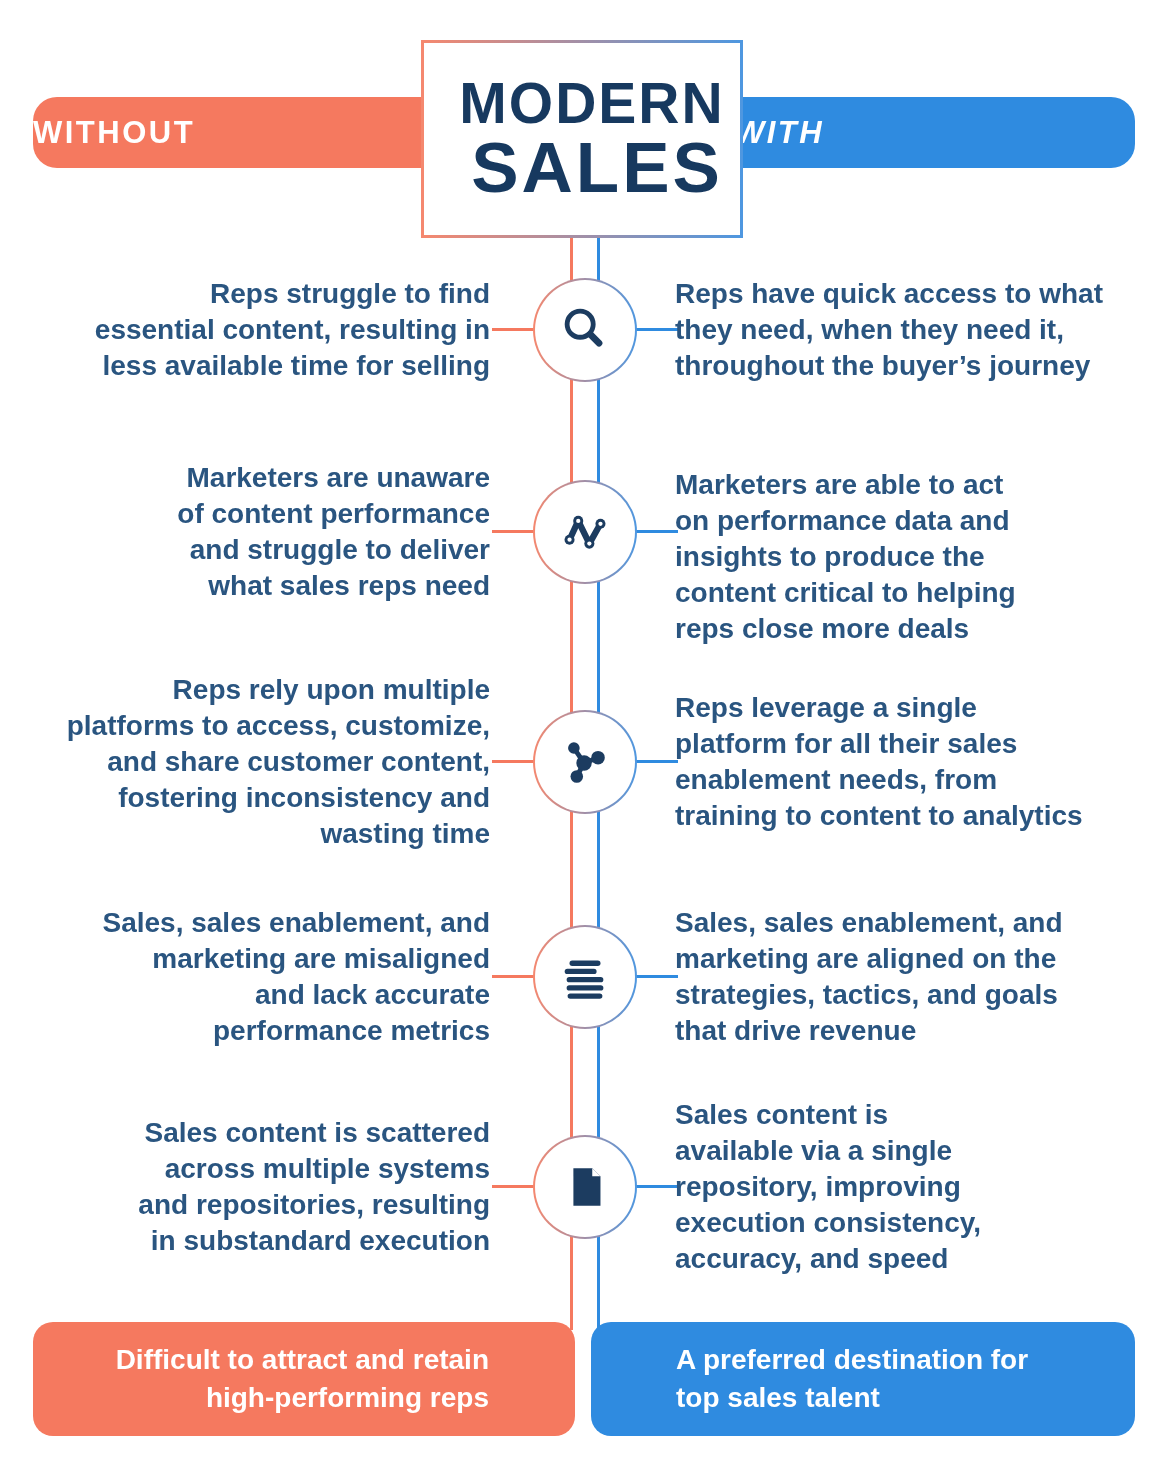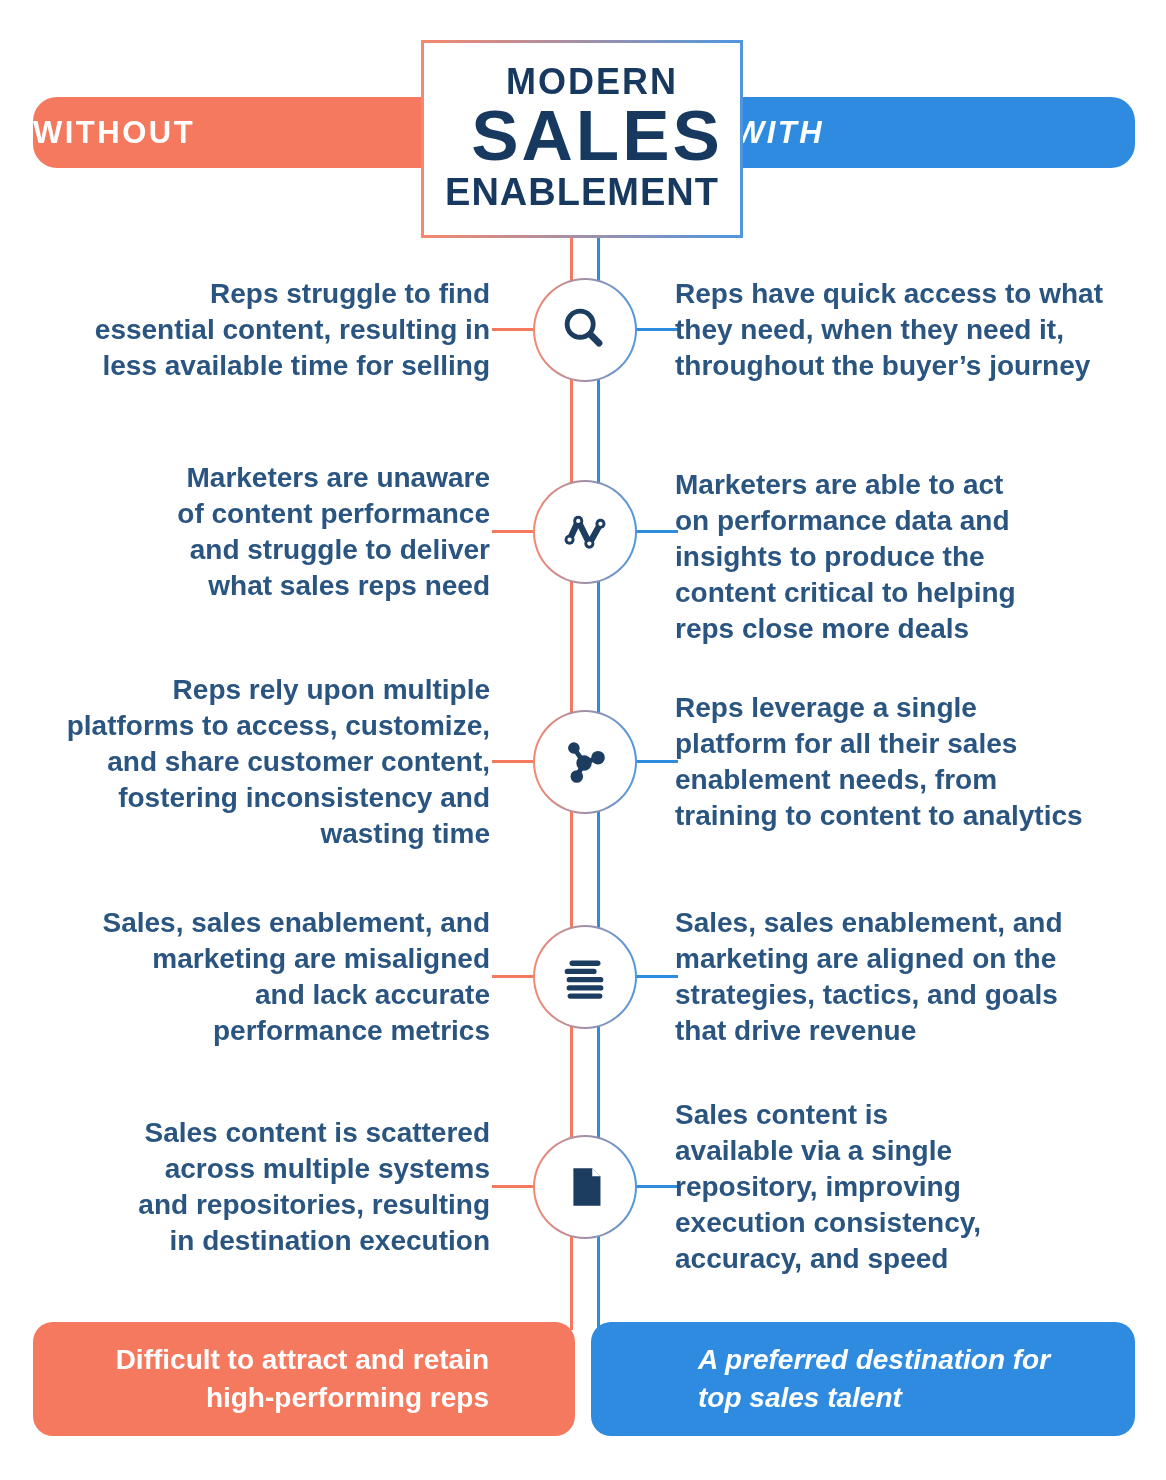--- a/index.html
+++ b/index.html
@@ -23,21 +23,21 @@
   .band-with    { left:735px; width:400px; background:#2F8BE0; border-radius:0 24px 24px 0;font-style:italic; }
 
   
   .title-box {
     position:absolute; left:421px; top:40px; width:316px; height:192px;
     background:#ffffff; z-index:3;
     border:3px solid; border-image:linear-gradient(90deg,#F5886F,#4E97E0) 1;
     display:flex; flex-direction:column; align-items:center; justify-content:center;
     color:#17395F; text-align:center;
   }
-  .title-l1 { font-size:36px; line-height:1.0; letter-spacing:2px;margin-left:20px; }
+  .title-l1 { font-size:57px; line-height:1.0; letter-spacing:2px;margin-left:20px; }
   .title-l2 { font-size:71px; line-height:1.0; letter-spacing:3px;margin-left:30px; }
   .title-l3 { font-size:38px; line-height:1.15; letter-spacing:1px; }
 
   
   .circle {
     position:absolute; left:533px; width:104px; height:104px; border-radius:50%;
     background:linear-gradient(90deg,#F5886F,#4E97E0); z-index:2;
     display:flex; align-items:center; justify-content:center;
   }
   .circle-inner {
@@ -64,40 +64,39 @@
   }
   .footer-without {
     left:33px; width:542px; background:#F5795F; border-radius:20px;
     justify-content:flex-end; text-align:right; padding-right:0;
   }
   .footer-without .ftxt { padding-right:86px; }
   .footer-with {
     left:591px; width:544px; background:#2F8BE0; border-radius:20px;
     justify-content:flex-start; text-align:left;
   }
-  .footer-with .ftxt { padding-left:107px;font-style:italic; }
+  .footer-with .ftxt { padding-left:85px; }
 </style>
 </head>
 <body>
 
 <div class="canvas">
 
   <div class="spine spine-salmon"></div>
   <div class="spine spine-blue"></div>
 
   <div class="band band-without">
     <span>WITHOUT</span>
   </div>
   <div class="band band-with">
     <span>WITH</span>
   </div>
   <div class="title-box">
     <div class="title-l1">MODERN</div>
     <div class="title-l2">SALES</div>
-    <div class="title-l3">ENABLEMENT</div>
   </div>
 
   <div class="connector connector-left" style="top:328px"></div>
   <div class="connector connector-right" style="top:328px"></div>
   <div class="circle" style="top:278px">
     <div class="circle-inner">
       <svg width="58" height="58" viewBox="0 0 60 60">
         <circle cx="25" cy="24" r="13.5" fill="none" stroke="#1C3C60" stroke-width="5"></circle>
         <line x1="35.5" y1="34.5" x2="44.5" y2="43.5" stroke="#1C3C60" stroke-width="7" stroke-linecap="round"></line>
       </svg>
@@ -192,21 +191,21 @@
     <div class="circle-inner">
       <svg width="58" height="58" viewBox="0 0 60 60">
         <path d="M18 10.5 H37.5 L46 19 V49.5 H18 Z" fill="#1C3C60"></path>
         <path d="M37.5 10.5 L46 19 L37.5 19 Z" fill="#ffffff"></path>
       </svg>
     </div>
   </div>
   <div class="txt txt-left" style="top:1115px">Sales content is scattered
 across multiple systems
 and repositories, resulting
-in destination execution</div>
+in substandard execution</div>
   <div class="txt txt-right" style="top:1097px">Sales content is
 available via a single
 repository, improving
 execution consistency,
 accuracy, and speed</div>
 
   <div class="footer-box footer-without">
     <div class="ftxt">Difficult to attract and retain
 high-performing reps</div>
   </div>

